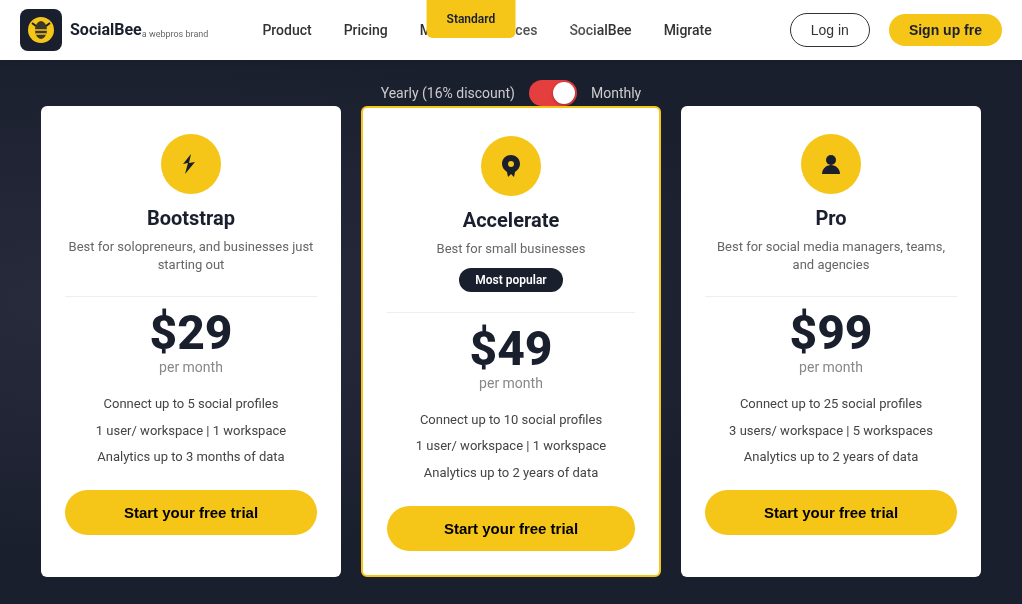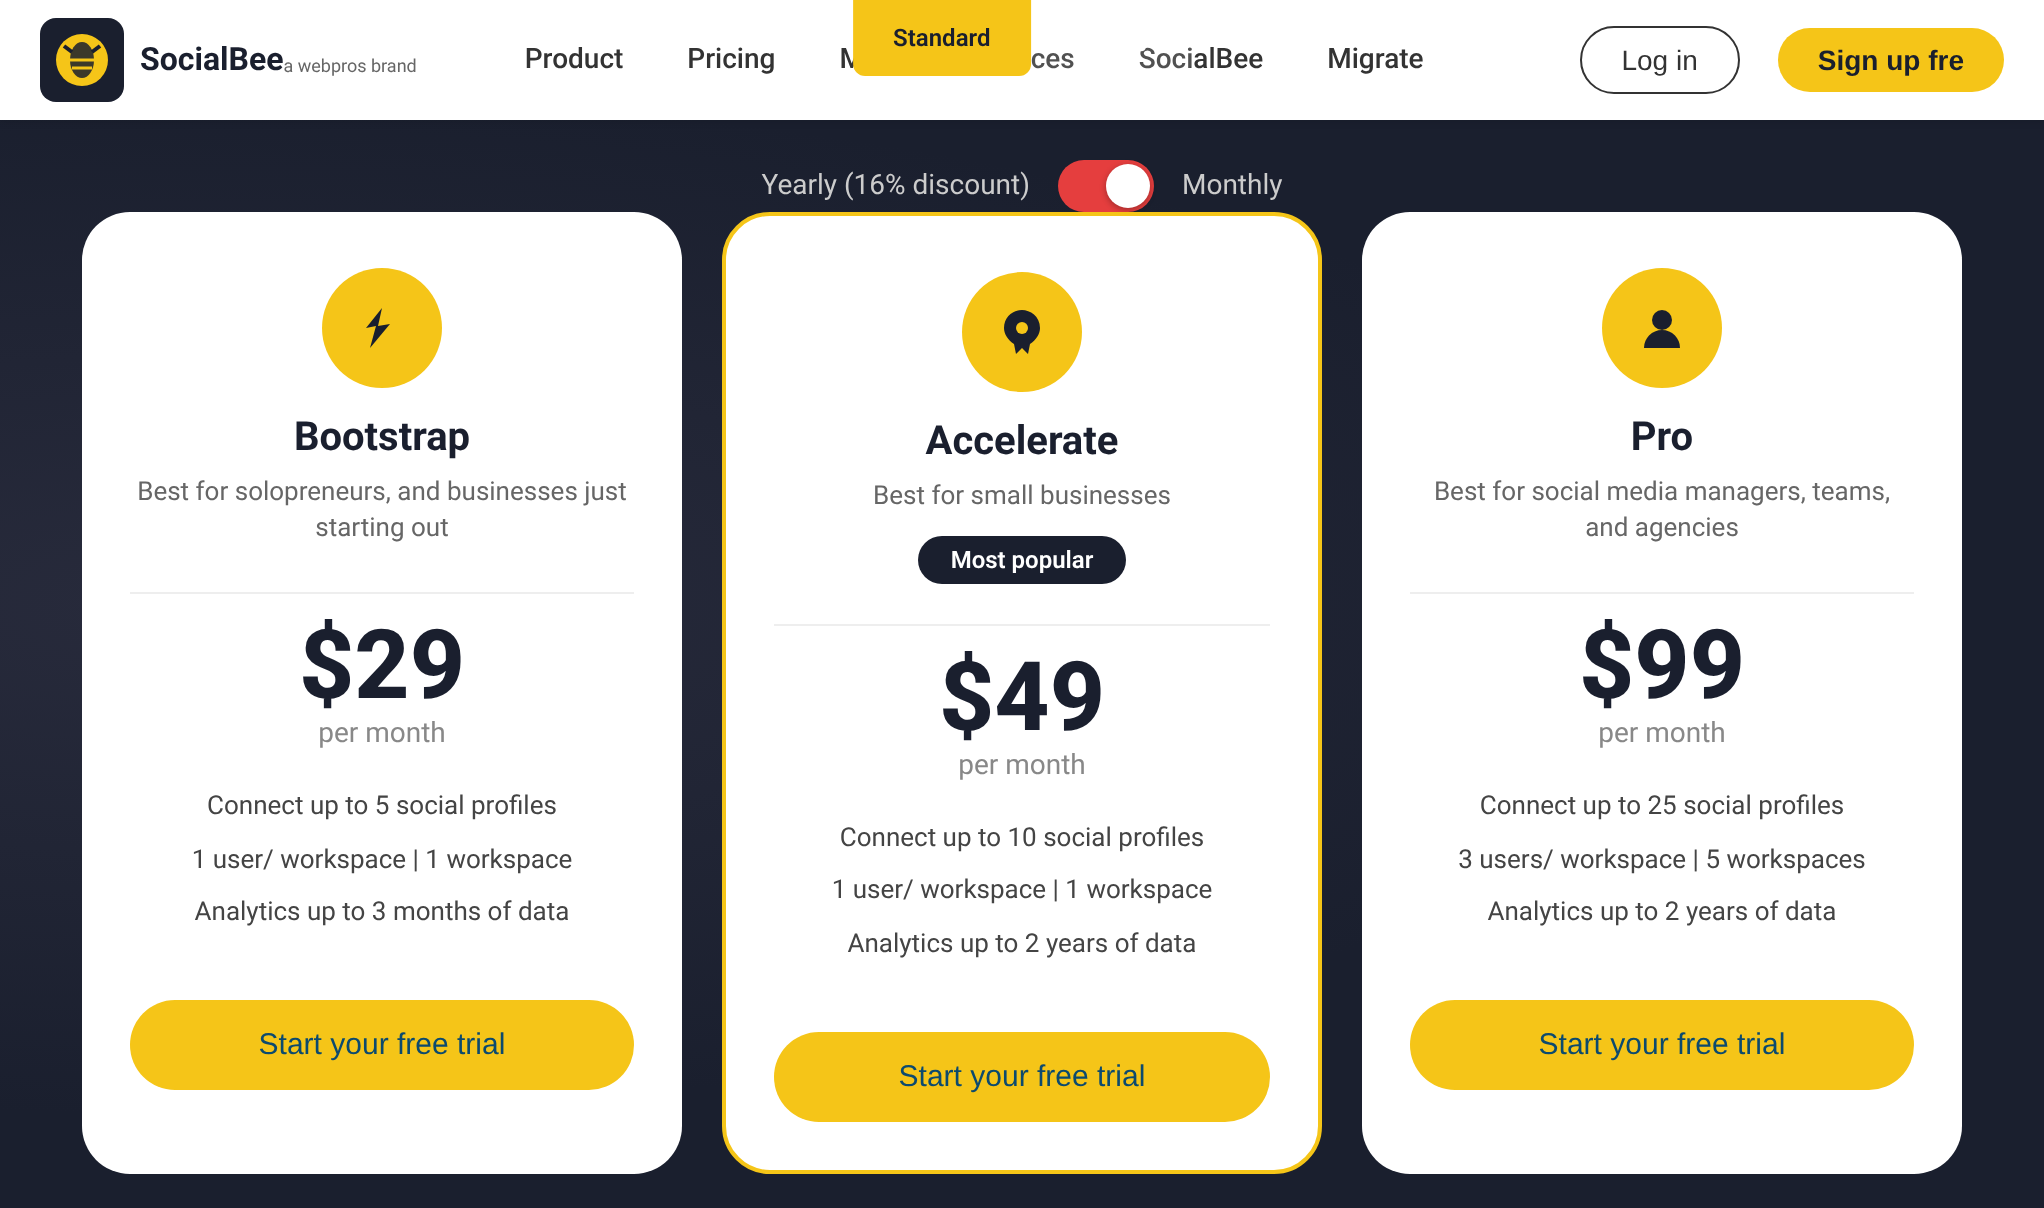--- a/index.html
+++ b/index.html
@@ -160,21 +160,21 @@
 
     
     .pricing-cards {
       display: flex;
       gap: 20px;
       justify-content: center;
     }
 
     .pricing-card {
       background: white;
-      border-radius: 24px;
+      border-radius: 6px;
       padding: 28px 24px 24px;
       width: 300px;
       display: flex;
       flex-direction: column;
       align-items: center;
       position: relative;
     }
 
     .pricing-card.featured {
       border: 2px solid #f5c518;
@@ -251,24 +251,23 @@
       line-height: 1.4;
     }
 
     .btn-trial {
       width: 100%;
       padding: 14px;
       background: #f5c518;
       border: none;
       border-radius: 30px;
       font-size: 15px;
-      font-weight: 400;
-      color: #0c4a6e;
-      cursor: pointer;
-      margin-top: 10px;
+      font-weight: 700;
+      color: #000000;
+      cursor: pointer;
     }
 
     
     .top-tabs {
       position: absolute;
       top: 0;
       left: 50%;
       transform: translateX(-50%);
       display: flex;
       z-index: 20;

